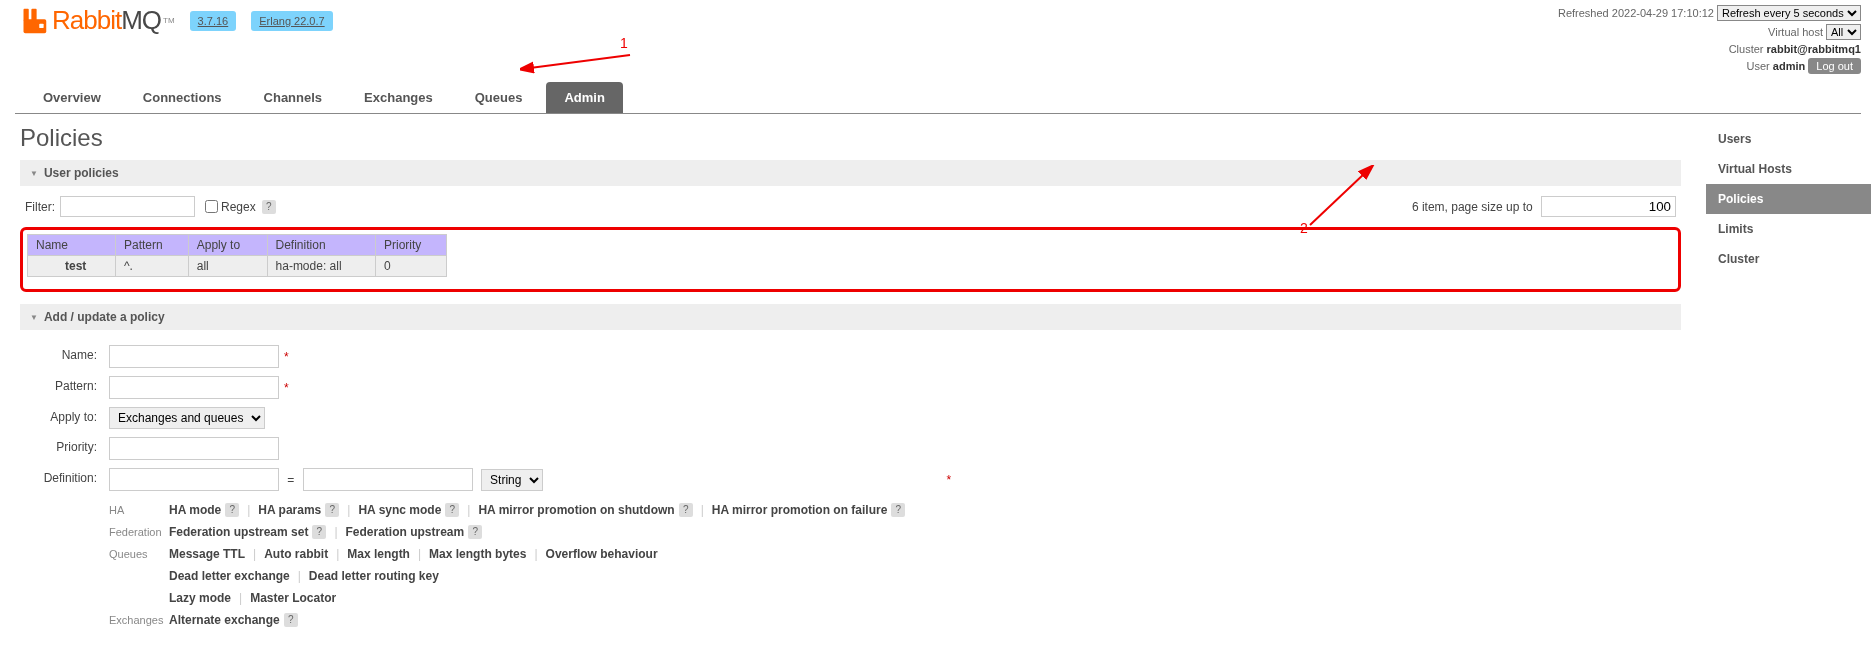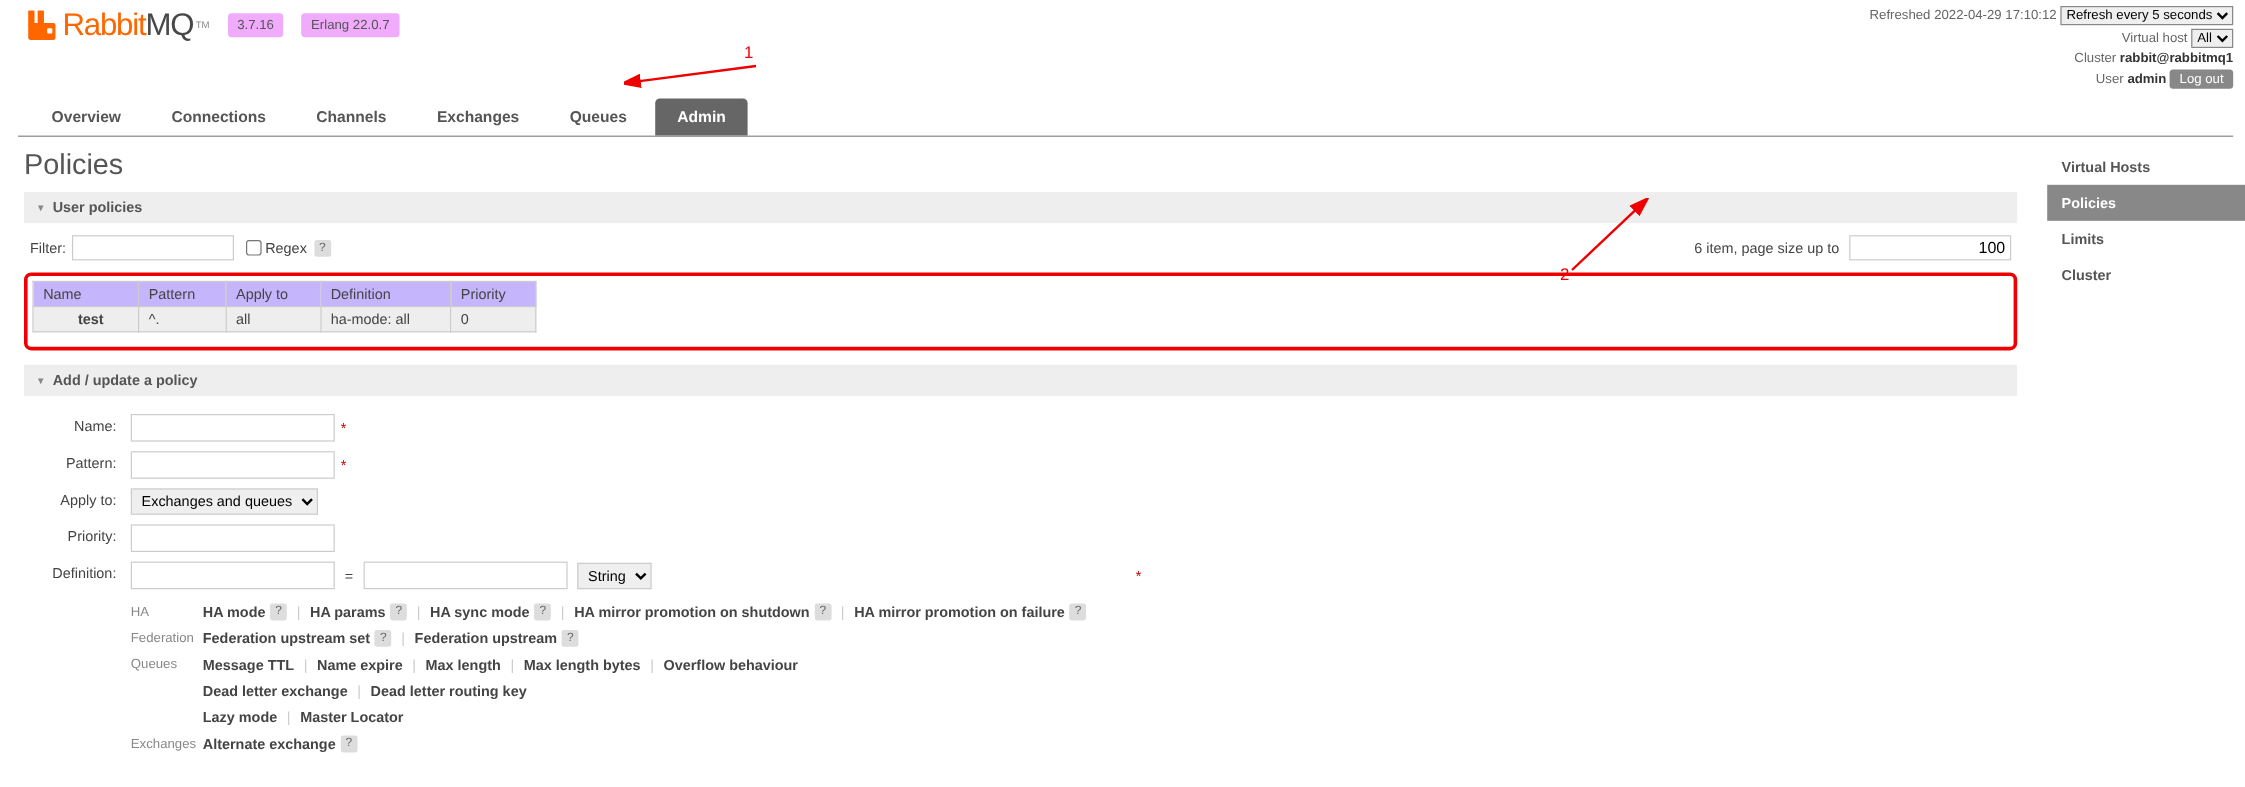--- a/index.html
+++ b/index.html
@@ -4,21 +4,21 @@
   <style>
     * { margin: 0; padding: 0; box-sizing: border-box; }
     body { font-family: Verdana, Arial, sans-serif; font-size: 12px; color: #444; background: #fff; position: relative; }
     
     .header { padding: 5px 10px 0 20px; display: flex; align-items: flex-start; }
     .logo { display: flex; align-items: center; }
     .logo-icon { width: 28px; height: 28px; margin-right: 4px; }
     .logo-text { font-size: 26px; font-weight: 400; color: #484848; letter-spacing: -1px; }
     .logo-text .orange { color: #f60; }
     .logo-tm { font-size: 8px; color: #888; margin-left: 2px; }
-    .version-badge { background: #f0abfc; padding: 4px 8px; border-radius: 3px; font-size: 11px; color: #555; margin-left: 15px; margin-top: 6px; }
+    .version-badge { background: #7dd3fc; padding: 4px 8px; border-radius: 3px; font-size: 11px; color: #555; margin-left: 15px; margin-top: 6px; text-decoration: underline; }
     
     .top-right { margin-left: auto; text-align: right; font-size: 11px; color: #666; }
     .top-right div { margin-bottom: 3px; }
     .top-right select { font-size: 11px; border: 1px solid #888; }
     .top-right .logout-btn { background: #888; color: #fff; border: none; padding: 2px 8px; border-radius: 3px; font-size: 11px; cursor: pointer; }
     .top-right b { color: #333; }
     
     .tabs { border-bottom: 1px solid #888; margin: 5px 10px 0 15px; padding-left: 10px; display: flex; align-items: flex-end; }
     .tab { padding: 8px 18px; margin-right: 6px; font-size: 13px; color: #555; cursor: pointer; font-weight: bold; border-radius: 4px 4px 0 0; }
     .tab.active { background: #666; color: #fff; }
@@ -216,21 +216,21 @@
                     <span class="hint-sep">|</span>
                 <span class="hint-link">Federation upstream</span>
                     <span class="help-icon">?</span>
               </div>
             </div>
             <div class="hint-row">
               <div class="hint-label">Queues</div>
               <div class="hint-links">
                 <span class="hint-link">Message TTL</span>
                     <span class="hint-sep">|</span>
-                <span class="hint-link">Name expire</span>
+                <span class="hint-link">Auto rabbit</span>
                     <span class="hint-sep">|</span>
                 <span class="hint-link">Max length</span>
                     <span class="hint-sep">|</span>
                 <span class="hint-link">Max length bytes</span>
                     <span class="hint-sep">|</span>
                 <span class="hint-link">Overflow behaviour</span>
               </div>
             </div>
             <div class="hint-row">
               <div class="hint-label"></div>
@@ -257,20 +257,21 @@
             </div>
           </div>
         </td>
       </tr>
     </tbody>
       </table>
 
   </div>
 
   <div class="right-sidebar">
+    <div class="side-item">Users</div>
     <div class="side-item">Virtual Hosts</div>
     <div class="side-item active">Policies</div>
     <div class="side-item">Limits</div>
     <div class="side-item">Cluster</div>
   </div>
 </div>
 
 <div class="annotation arrow1">
   <svg width="120" height="30">
       <defs>

